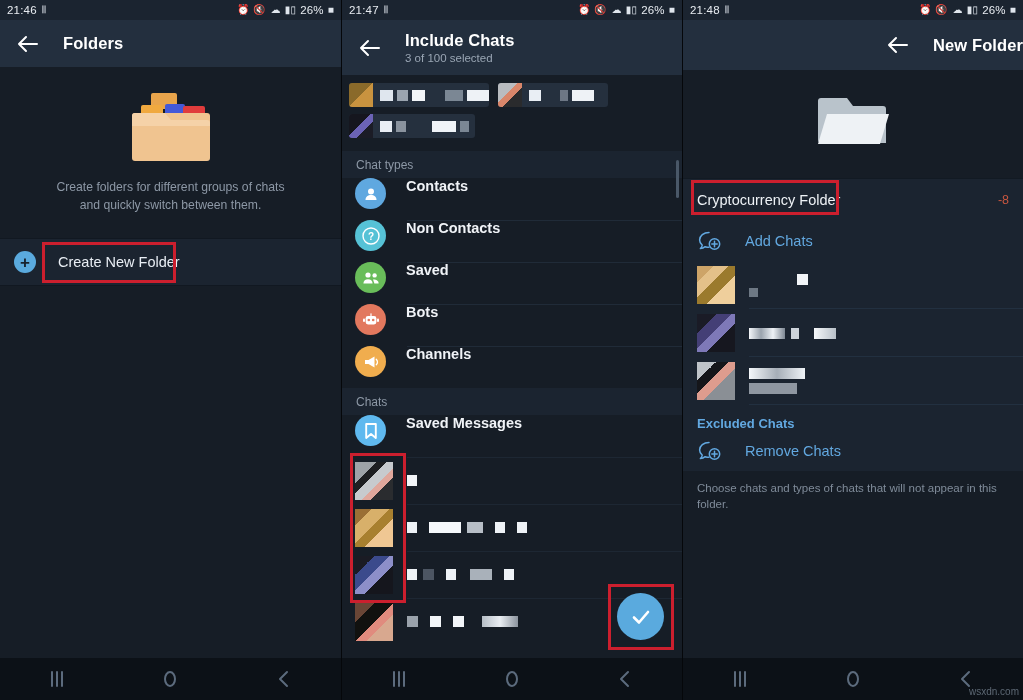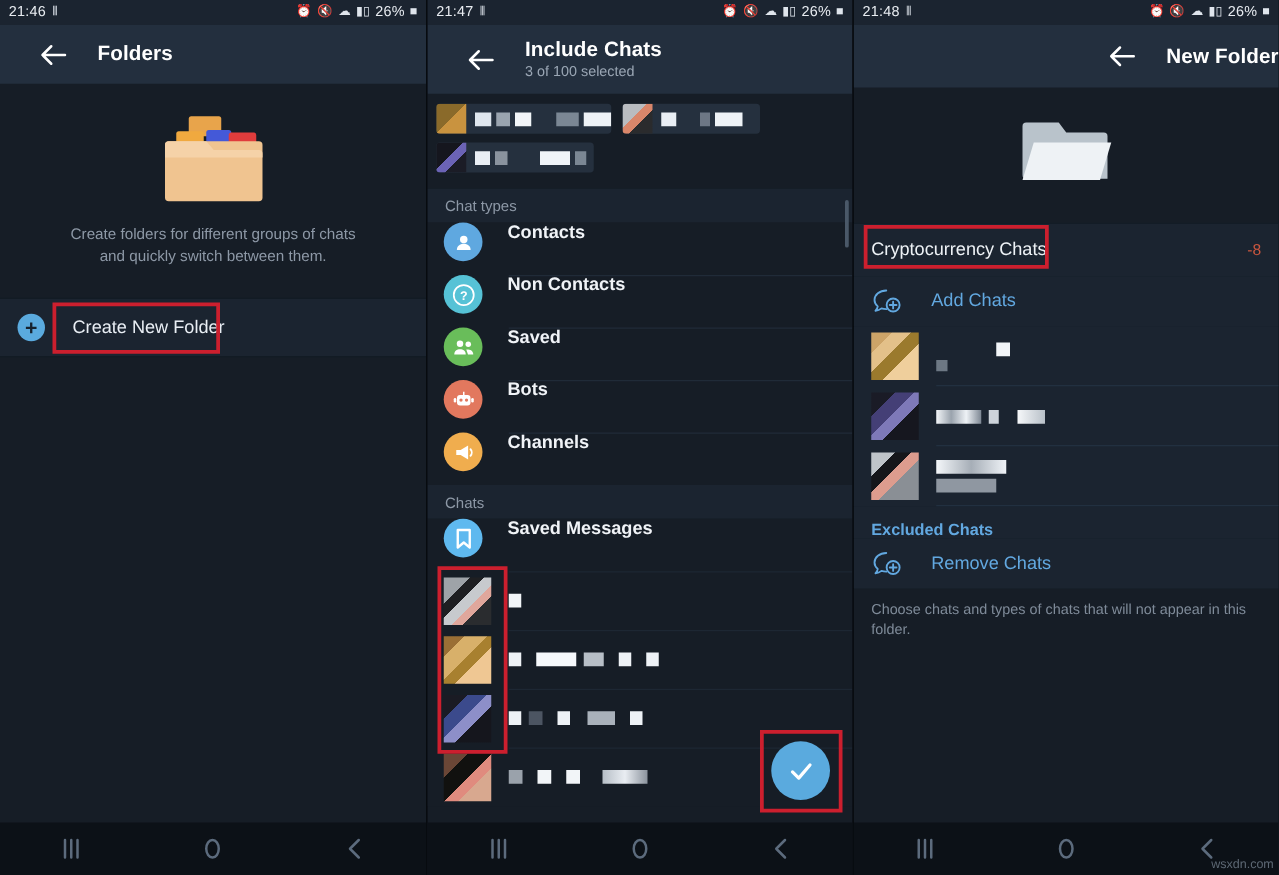--- a/index.html
+++ b/index.html
@@ -19,21 +19,21 @@
     padding: 6px 7px; color: #e8ecf1; font-size: 11.5px; letter-spacing: .2px;
   }
   .sb-left { display: flex; align-items: center; gap: 5px; }
   .sb-right { margin-left: auto; display: flex; align-items: center; gap: 4px; }
   .sb-ico { display: inline-block; line-height: 1; font-size: 10px; color: #dfe5ec; }
   .sb-pct { font-size: 11.5px; }
 
   
   .appbar {
     background: #232f3e; display: flex; align-items: center;
-    padding: 0 0 0 29px; position: relative;
+    padding: 0 0 0 14px; position: relative;
   }
   .appbar.one-line { height: 47px; }
   .appbar.two-line { height: 55px; }
   .back {
     width: 30px; height: 30px; flex: 0 0 30px; position: relative; cursor: pointer;
   }
   .back svg { position: absolute; top: 4px; left: 2px; }
   .appbar-titles { margin-left: 19px; display: flex; flex-direction: column; justify-content: center; }
   .appbar-title { color: #ffffff; font-size: 16.5px; font-weight: bold; letter-spacing: .1px; }
   .appbar-sub { color: #9aa6b4; font-size: 11.5px; margin-top: 2px; }
@@ -444,21 +444,21 @@
     </div>
 
     <div class="folder-art-wrap">
       <svg width="96" height="76" viewBox="0 0 96 76">
         <path d="M16 12 h26 l6 8 h30 a3 3 0 0 1 3 3 v34 h-65 a3 3 0 0 1 -3 -3 v-39 a3 3 0 0 1 3 -3z" fill="#b9c3cb"></path>
         <path d="M22 28 h62 l-9 30 h-62z" fill="#eef2f5"></path>
       </svg>
     </div>
 
     <div class="name-row">
-      <div class="name-val">Cryptocurrency Chats</div>
+      <div class="name-val">Cryptocurrency Folder</div>
       <div class="name-count">-8</div>
       <div class="hl-box" style="left:8px;top:1px;width:148px;height:35px;"></div>
     </div>
 
     <div class="action-row">
       <svg width="26" height="22" viewBox="0 0 26 22">
         <path d="M12 2.4 C6.7 2.4 2.6 5.8 2.6 10 c0 2 1 3.8 2.6 5.1 c-.2 1.4-.9 2.6-1.8 3.5 c1.8-.2 3.5-.9 4.8-1.9 c1.2.4 2.5.6 3.8.6" stroke="#62a8e0" stroke-width="1.5" fill="none" stroke-linecap="round" stroke-linejoin="round"></path>
         <circle cx="17.5" cy="14" r="5.2" stroke="#62a8e0" stroke-width="1.5" fill="none"></circle>
         <path d="M17.5 11.3 v5.4 M14.8 14 h5.4" stroke="#62a8e0" stroke-width="1.5" stroke-linecap="round"></path>
       </svg>

